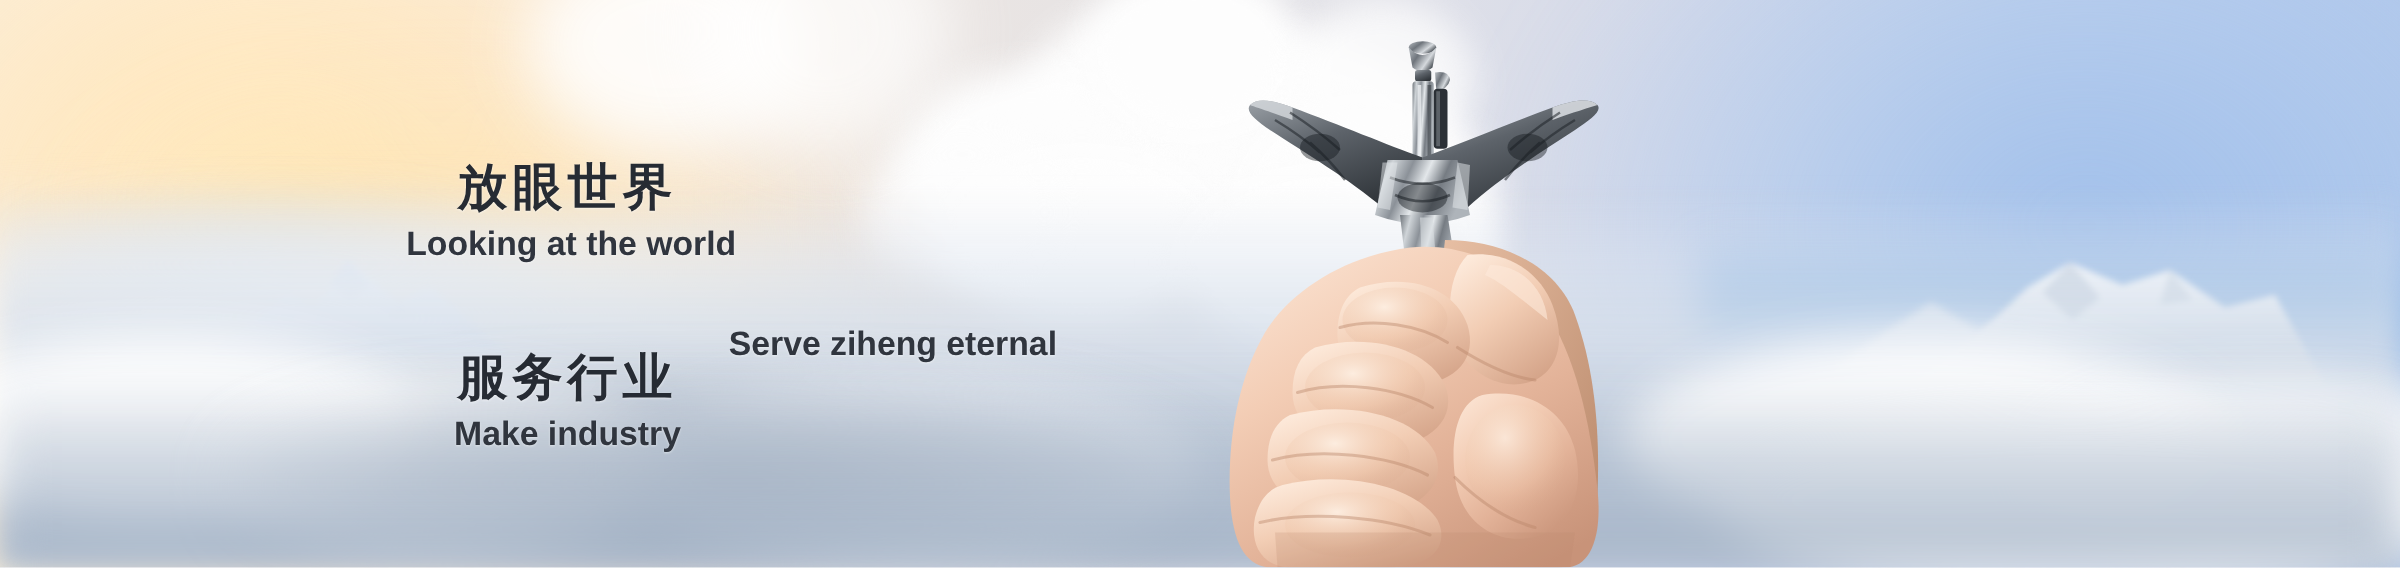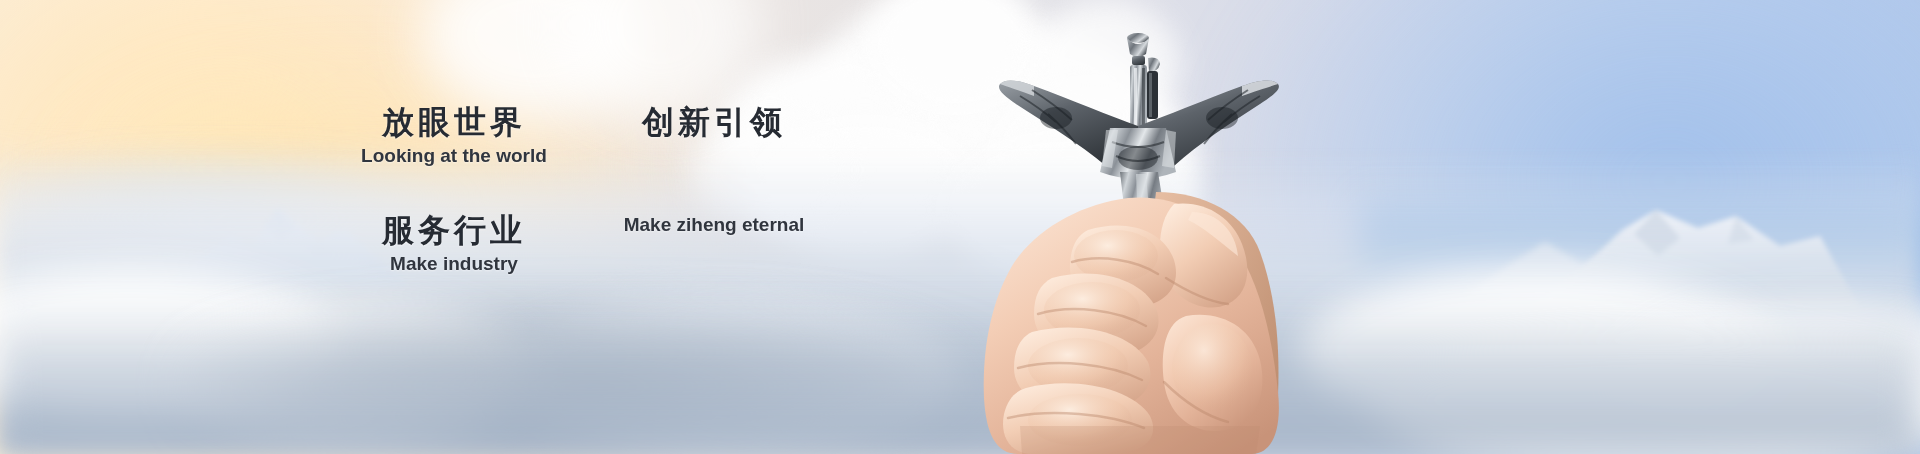--- a/index.html
+++ b/index.html
@@ -148,31 +148,32 @@
     width:520px;
     display:grid;
     grid-template-columns:258px 262px;
     grid-auto-rows:auto;
     column-gap:0;
     row-gap:0;
   }
   .slogan-cell{ text-align:center; }
   .cn{
     font-family:"DejaVu Sans","Liberation Sans",sans-serif;
-    font-size:32px;
+    font-size:40px;
     font-weight:700;
     letter-spacing:4px;
     color:#262b33;
     line-height:1.22;
     white-space:nowrap;
     text-shadow:0 1px 2px rgba(255,255,255,.55);
+    margin-top:23px;
   }
   .en{
     font-family:"Liberation Sans",sans-serif;
-    font-size:19px;
+    font-size:27px;
     font-weight:700;
     color:#30353e;
     line-height:1.5;
     white-space:nowrap;
     text-shadow:0 1px 2px rgba(255,255,255,.5);
   }
   .row-gap{height:40px;grid-column:1 / span 2;}
 </style>
 </head>
 <body>
@@ -423,29 +424,28 @@
   </svg>
 
   <div id="slogan">
 
     <div class="slogan-cell">
       <div class="cn">放眼世界</div>
       <div class="en">Looking at the world</div>
     </div>
 
     <div class="slogan-cell">
-      <div class="cn">创新引领</div>
     </div>
 
     <div class="row-gap"></div>
 
     <div class="slogan-cell">
       <div class="cn">服务行业</div>
       <div class="en">Make industry</div>
     </div>
 
     <div class="slogan-cell">
-      <div class="en">Make ziheng eternal</div>
+      <div class="en">Serve ziheng eternal</div>
     </div>
 
   </div>
 
 </div>
 
 </body></html>

